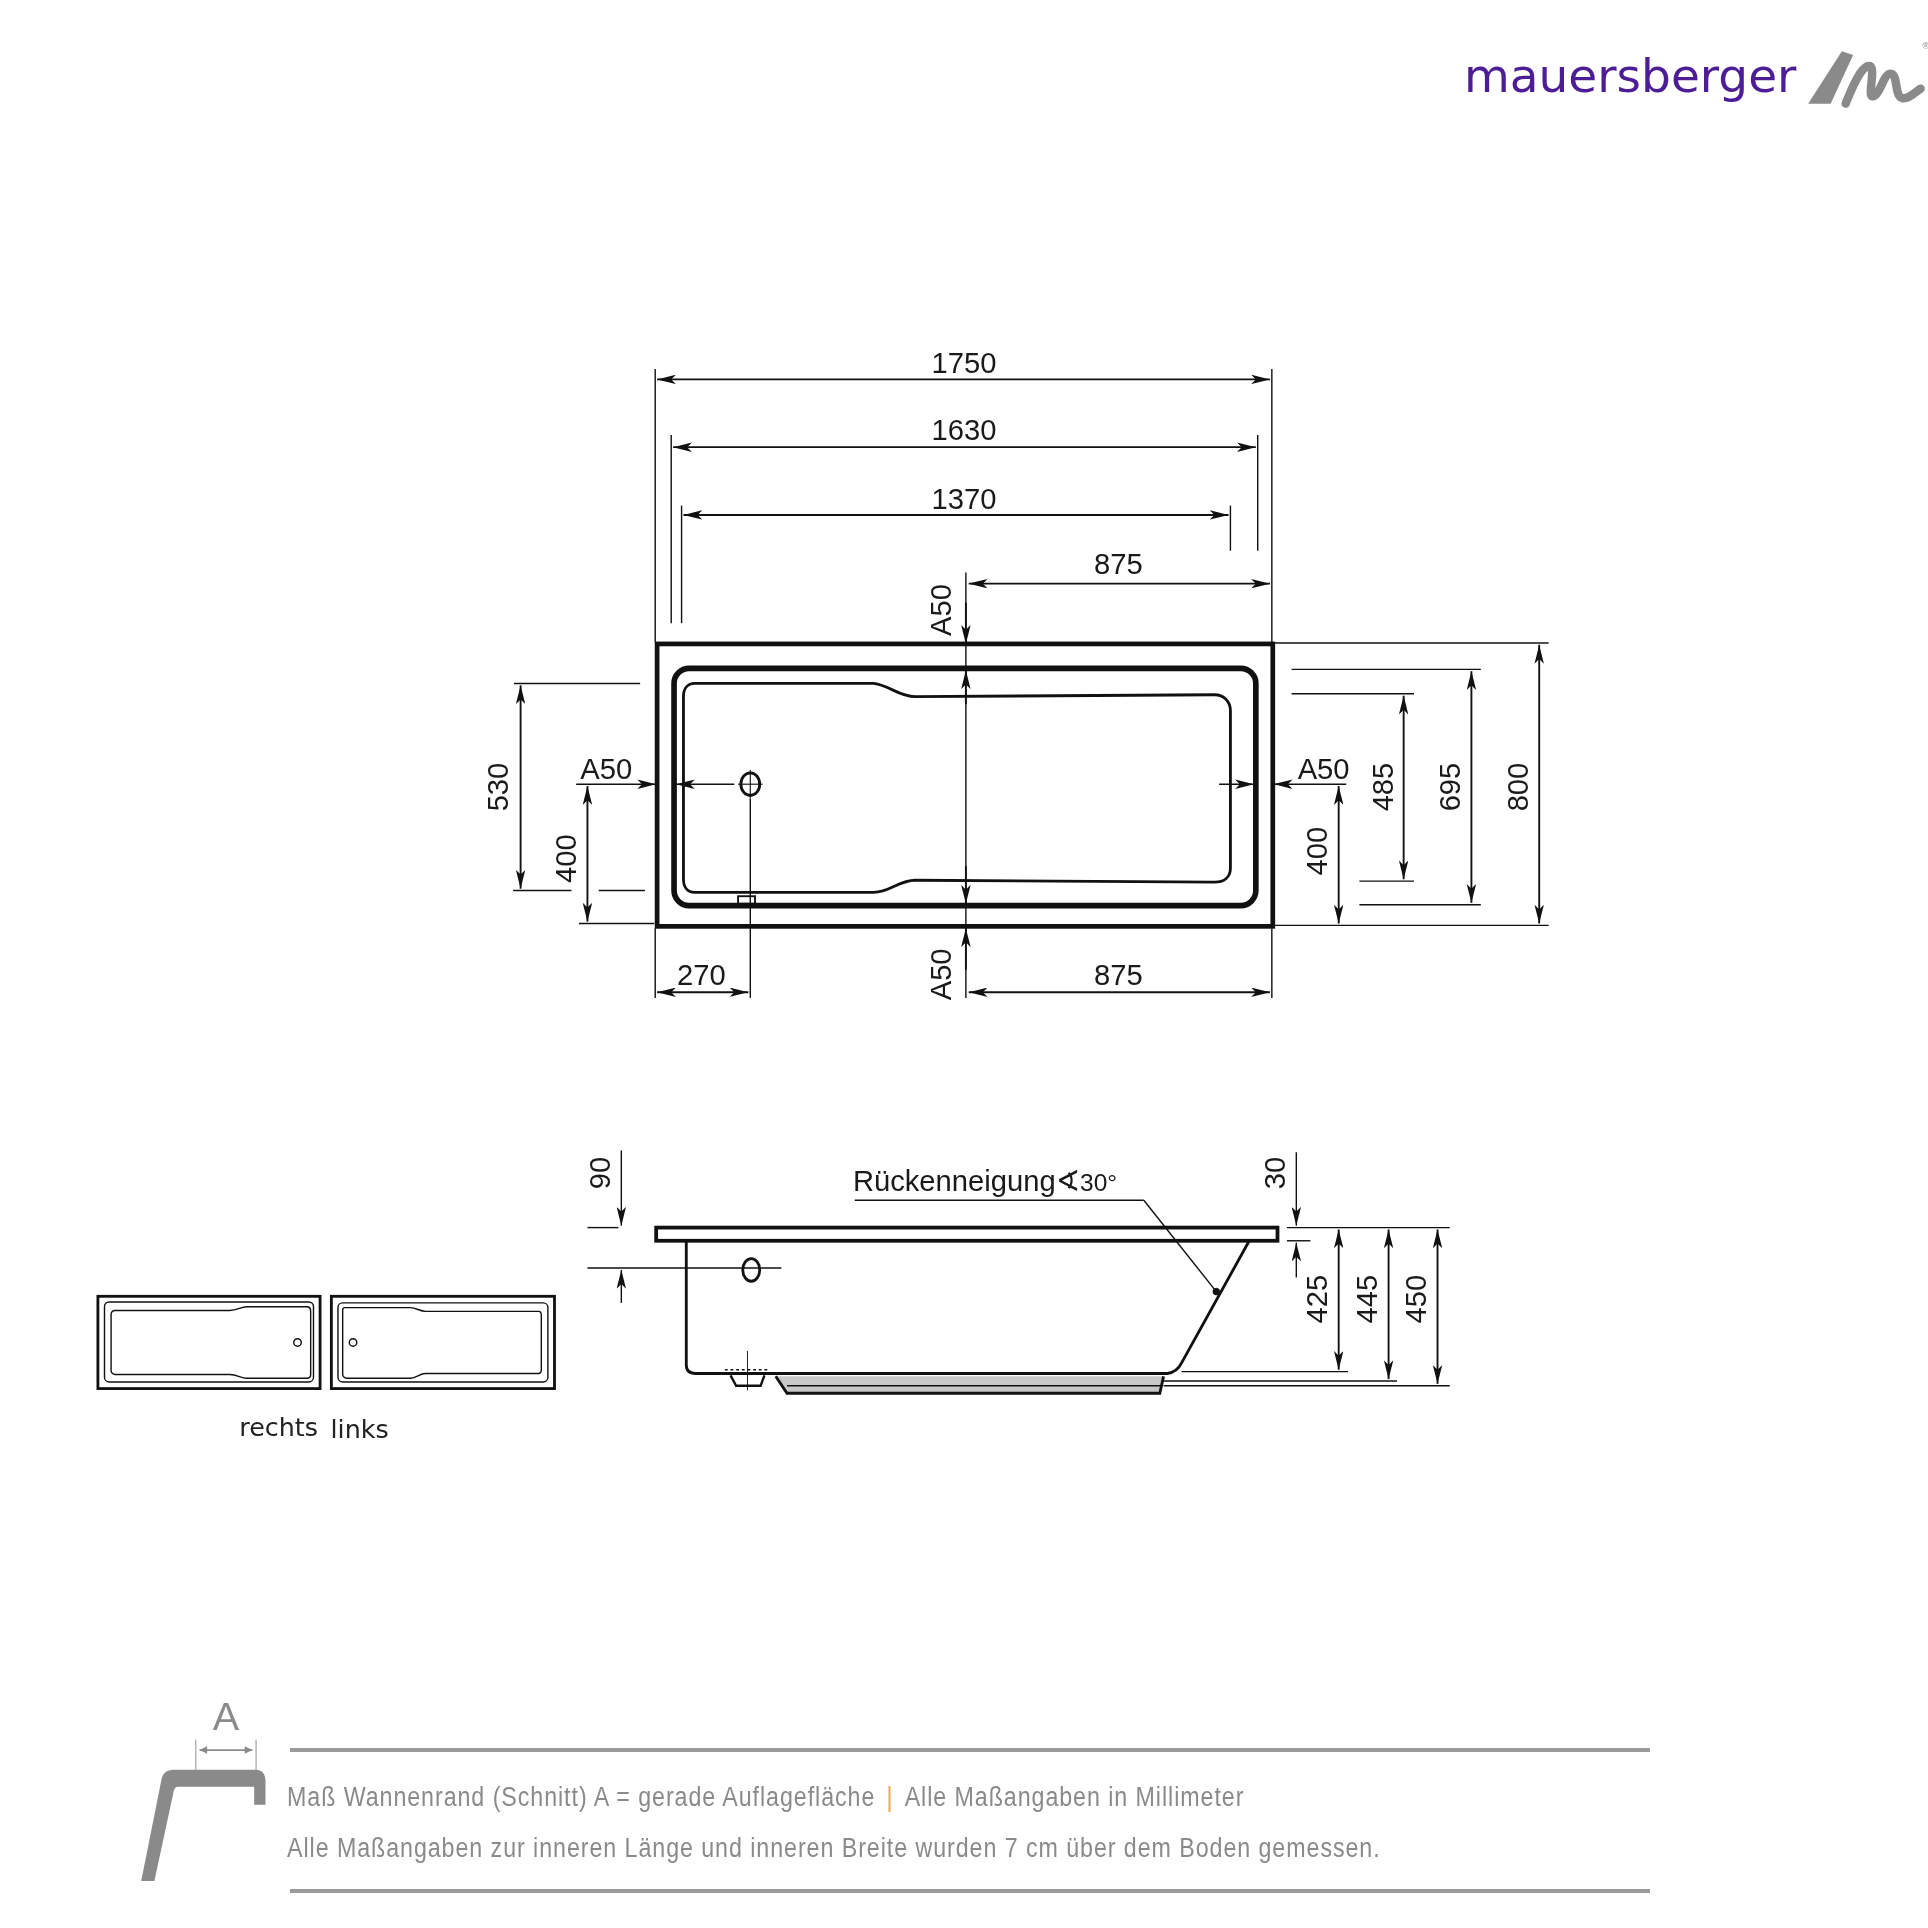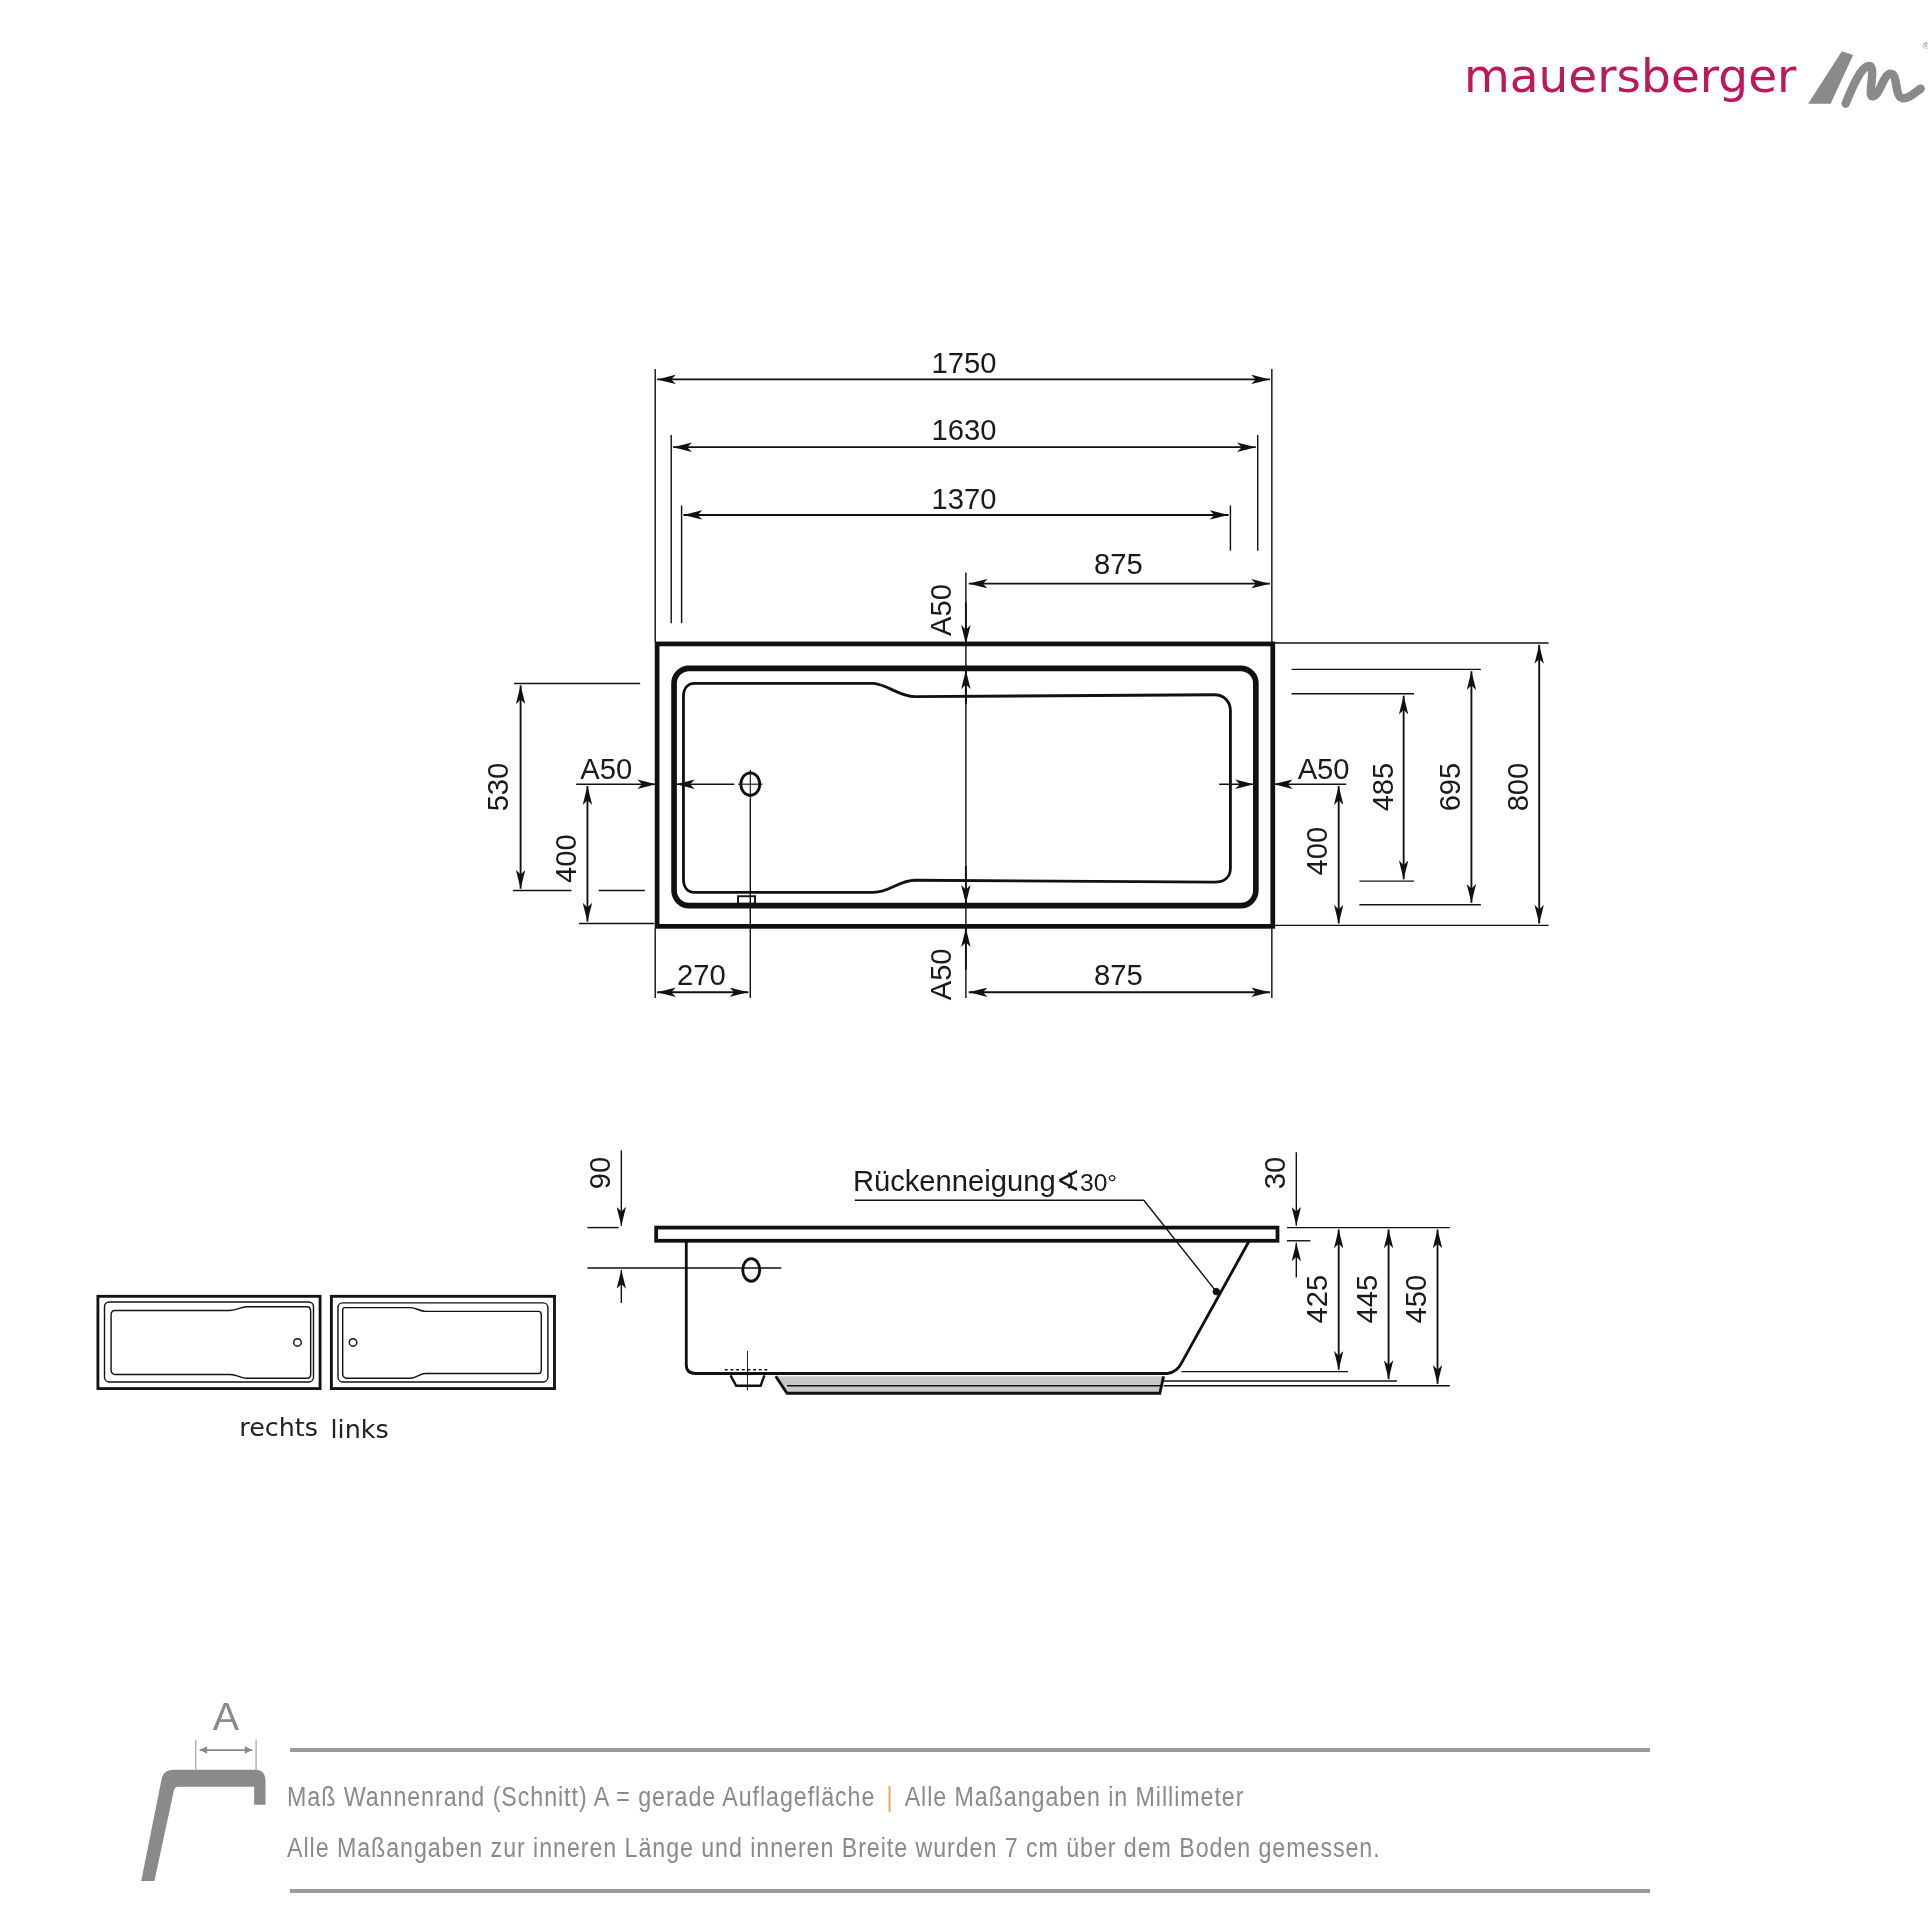--- a/index.html
+++ b/index.html
@@ -1,19 +1,19 @@
 <!DOCTYPE html>
 <html style="font-size:15px"><head>
 <meta charset="utf-8">
 <style>
   html, body { margin: 0; padding: 0; background: #ffffff; }
   body { width: 1928px; height: 1928px; position: relative; overflow: hidden; font-family: "Liberation Sans", sans-serif; }
   .abs { position: absolute; }
   .logo { left: 1464px; top: 38px; height: 75px; display: flex; align-items: center; }
-  .logo-text { font-family: "DejaVu Sans", sans-serif; font-size: 47px; color: #be185d; letter-spacing: 0px; font-weight: normal; }
+  .logo-text { font-family: "DejaVu Sans", sans-serif; font-size: 47px; color: #4c1d95; letter-spacing: 0px; font-weight: normal; }
   .logo-mark { margin-left: 7.5px; }
   svg text { font-family: "Liberation Sans", sans-serif; }
   .dim { font-size: 31px; fill: #1a1a1a; }
   .label { font-size: 27px; fill: #222; font-family: "DejaVu Sans", sans-serif; }
   .footer-text { font-family: "Liberation Sans", sans-serif; color: #8a8a8a; font-size: 27px; letter-spacing: 1.1px; transform: scaleX(0.86); transform-origin: left center; white-space: nowrap; }
   .sep { color: #f0a64a; margin: 0 13px; }
   .rule { background: #9a9a9a; height: 3.8px; }
 </style>
 </head>
 <body>

